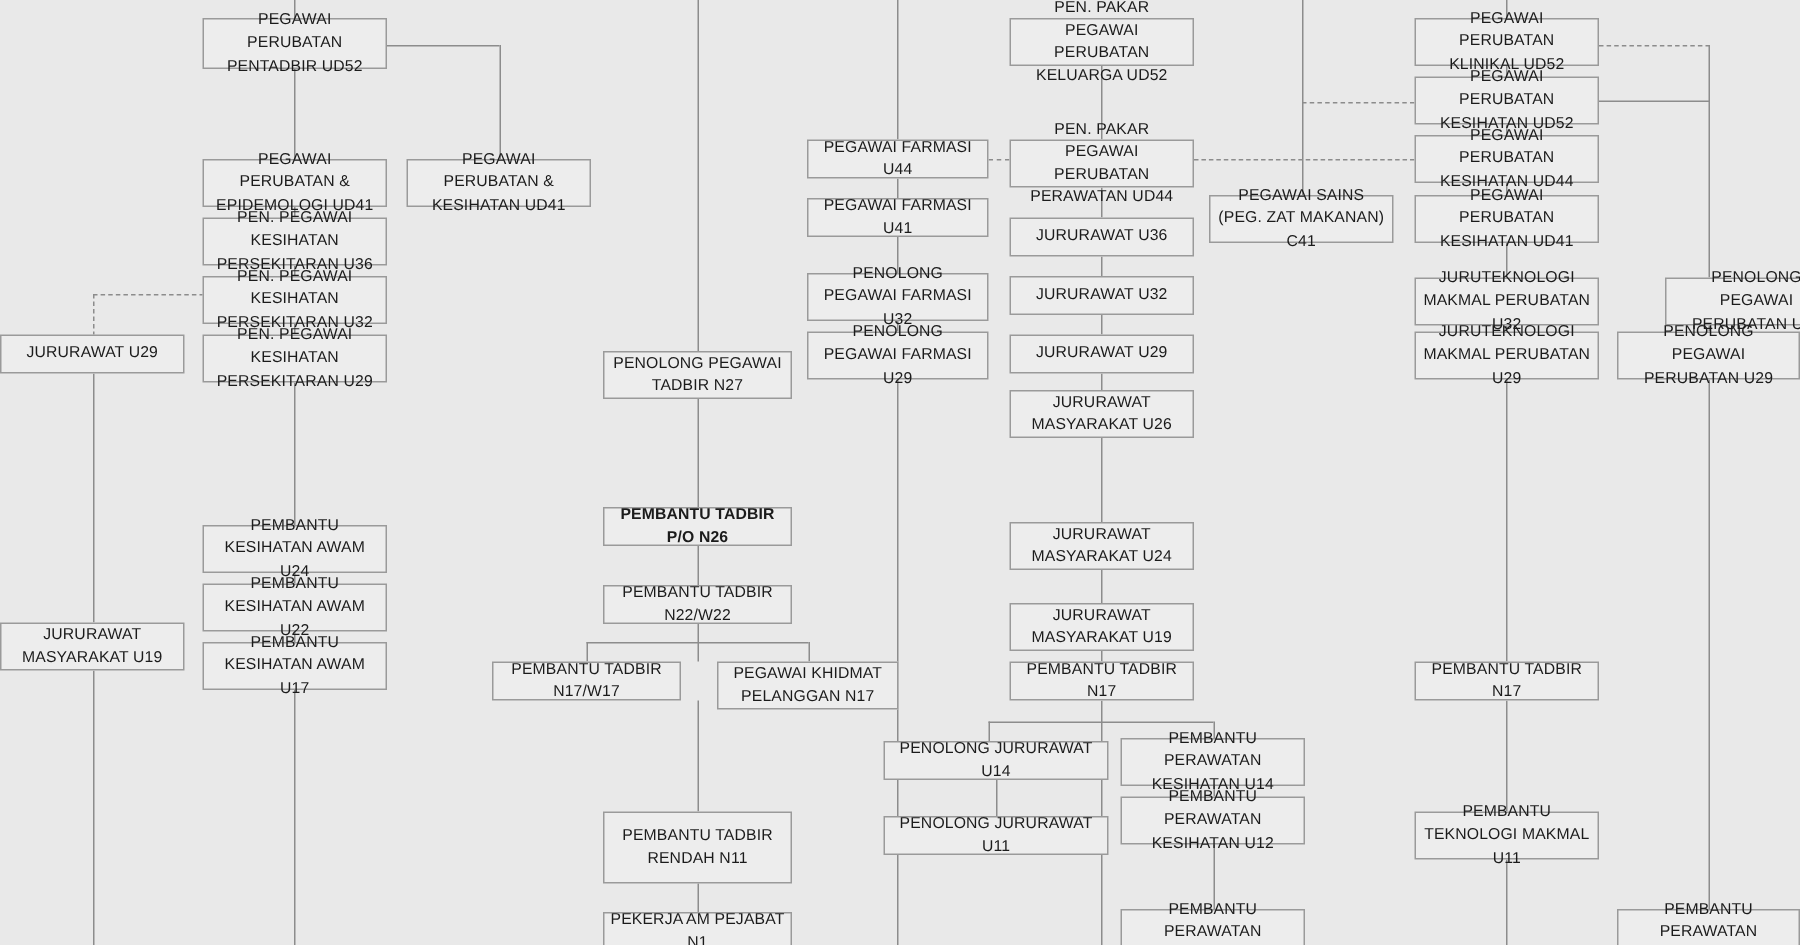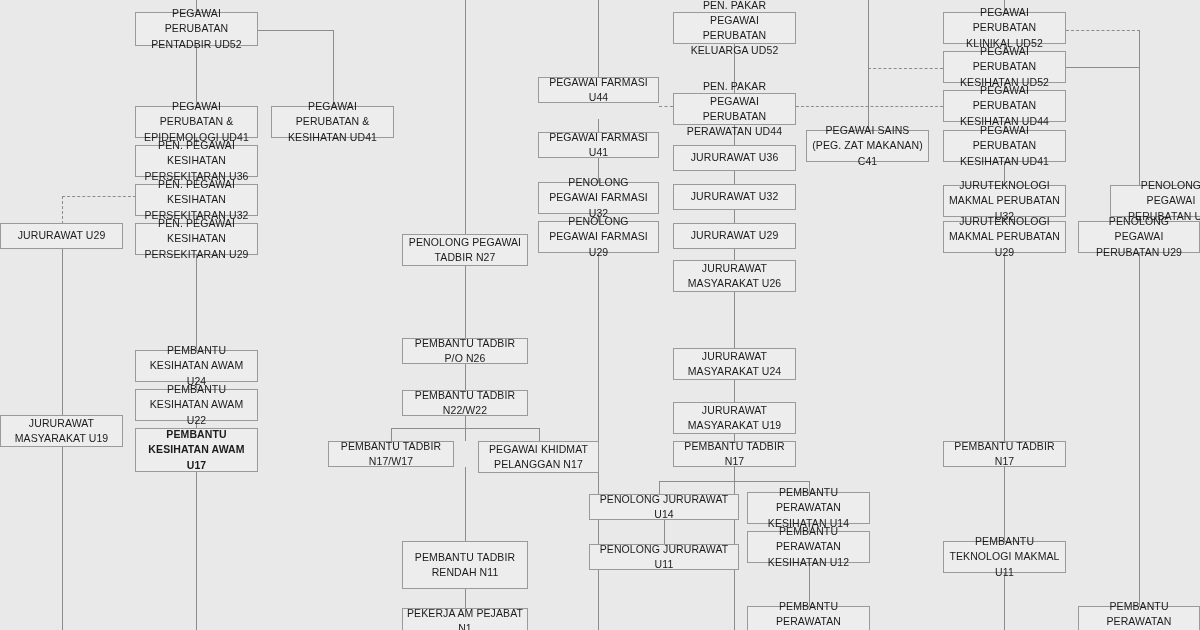--- a/index.html
+++ b/index.html
@@ -150,45 +150,45 @@
       </div>
       <div class="node" style="left: 0px; top: 415px; width: 123px; height: 32px;">
         <span>JURURAWAT MASYARAKAT U19</span>
       </div>
       <div class="node" style="left: 135px; top: 350px; width: 123px; height: 32px;">
         <span>PEMBANTU KESIHATAN AWAM U24</span>
       </div>
       <div class="node" style="left: 135px; top: 389px; width: 123px; height: 32px;">
         <span>PEMBANTU KESIHATAN AWAM U22</span>
       </div>
-      <div class="node" style="left: 135px; top: 428px; width: 123px; height: 44px; font-weight: bold;">
+      <div class="node" style="left: 135px; top: 428px; width: 123px; height: 32px;">
         <span>PEMBANTU KESIHATAN AWAM U17</span>
       </div>
       <div class="node" style="left: 402px; top: 234px; width: 126px; height: 32px;">
         <span>PENOLONG PEGAWAI TADBIR N27</span>
       </div>
-      <div class="node" style="left: 402px; top: 338px; width: 126px; height: 26px;">
+      <div class="node" style="left: 402px; top: 338px; width: 126px; height: 26px; font-weight: bold;">
         <span>PEMBANTU TADBIR P/O N26</span>
       </div>
       <div class="node" style="left: 402px; top: 390px; width: 126px; height: 26px;">
         <span>PEMBANTU TADBIR N22/W22</span>
       </div>
       <div class="node" style="left: 328px; top: 441px; width: 126px; height: 26px;">
         <span>PEMBANTU TADBIR N17/W17</span>
       </div>
       <div class="node" style="left: 478px; top: 441px; width: 121px; height: 32px;">
         <span>PEGAWAI KHIDMAT PELANGGAN N17</span>
       </div>
       <div class="node" style="left: 402px; top: 541px; width: 126px; height: 48px;">
         <span>PEMBANTU TADBIR RENDAH N11</span>
       </div>
       <div class="node" style="left: 402px; top: 608px; width: 126px; height: 26px;">
         <span>PEKERJA AM PEJABAT N1</span>
       </div>
-      <div class="node" style="left: 538px; top: 77px; width: 121px; height: 26px;">
+      <div class="node" style="left: 538px; top: 93px; width: 121px; height: 26px;">
         <span>PEGAWAI FARMASI U44</span>
       </div>
       <div class="node" style="left: 538px; top: 132px; width: 121px; height: 26px;">
         <span>PEGAWAI FARMASI U41</span>
       </div>
       <div class="node" style="left: 538px; top: 182px; width: 121px; height: 32px;">
         <span>PENOLONG PEGAWAI FARMASI U32</span>
       </div>
       <div class="node" style="left: 538px; top: 221px; width: 121px; height: 32px;">
         <span>PENOLONG PEGAWAI FARMASI U29</span>

